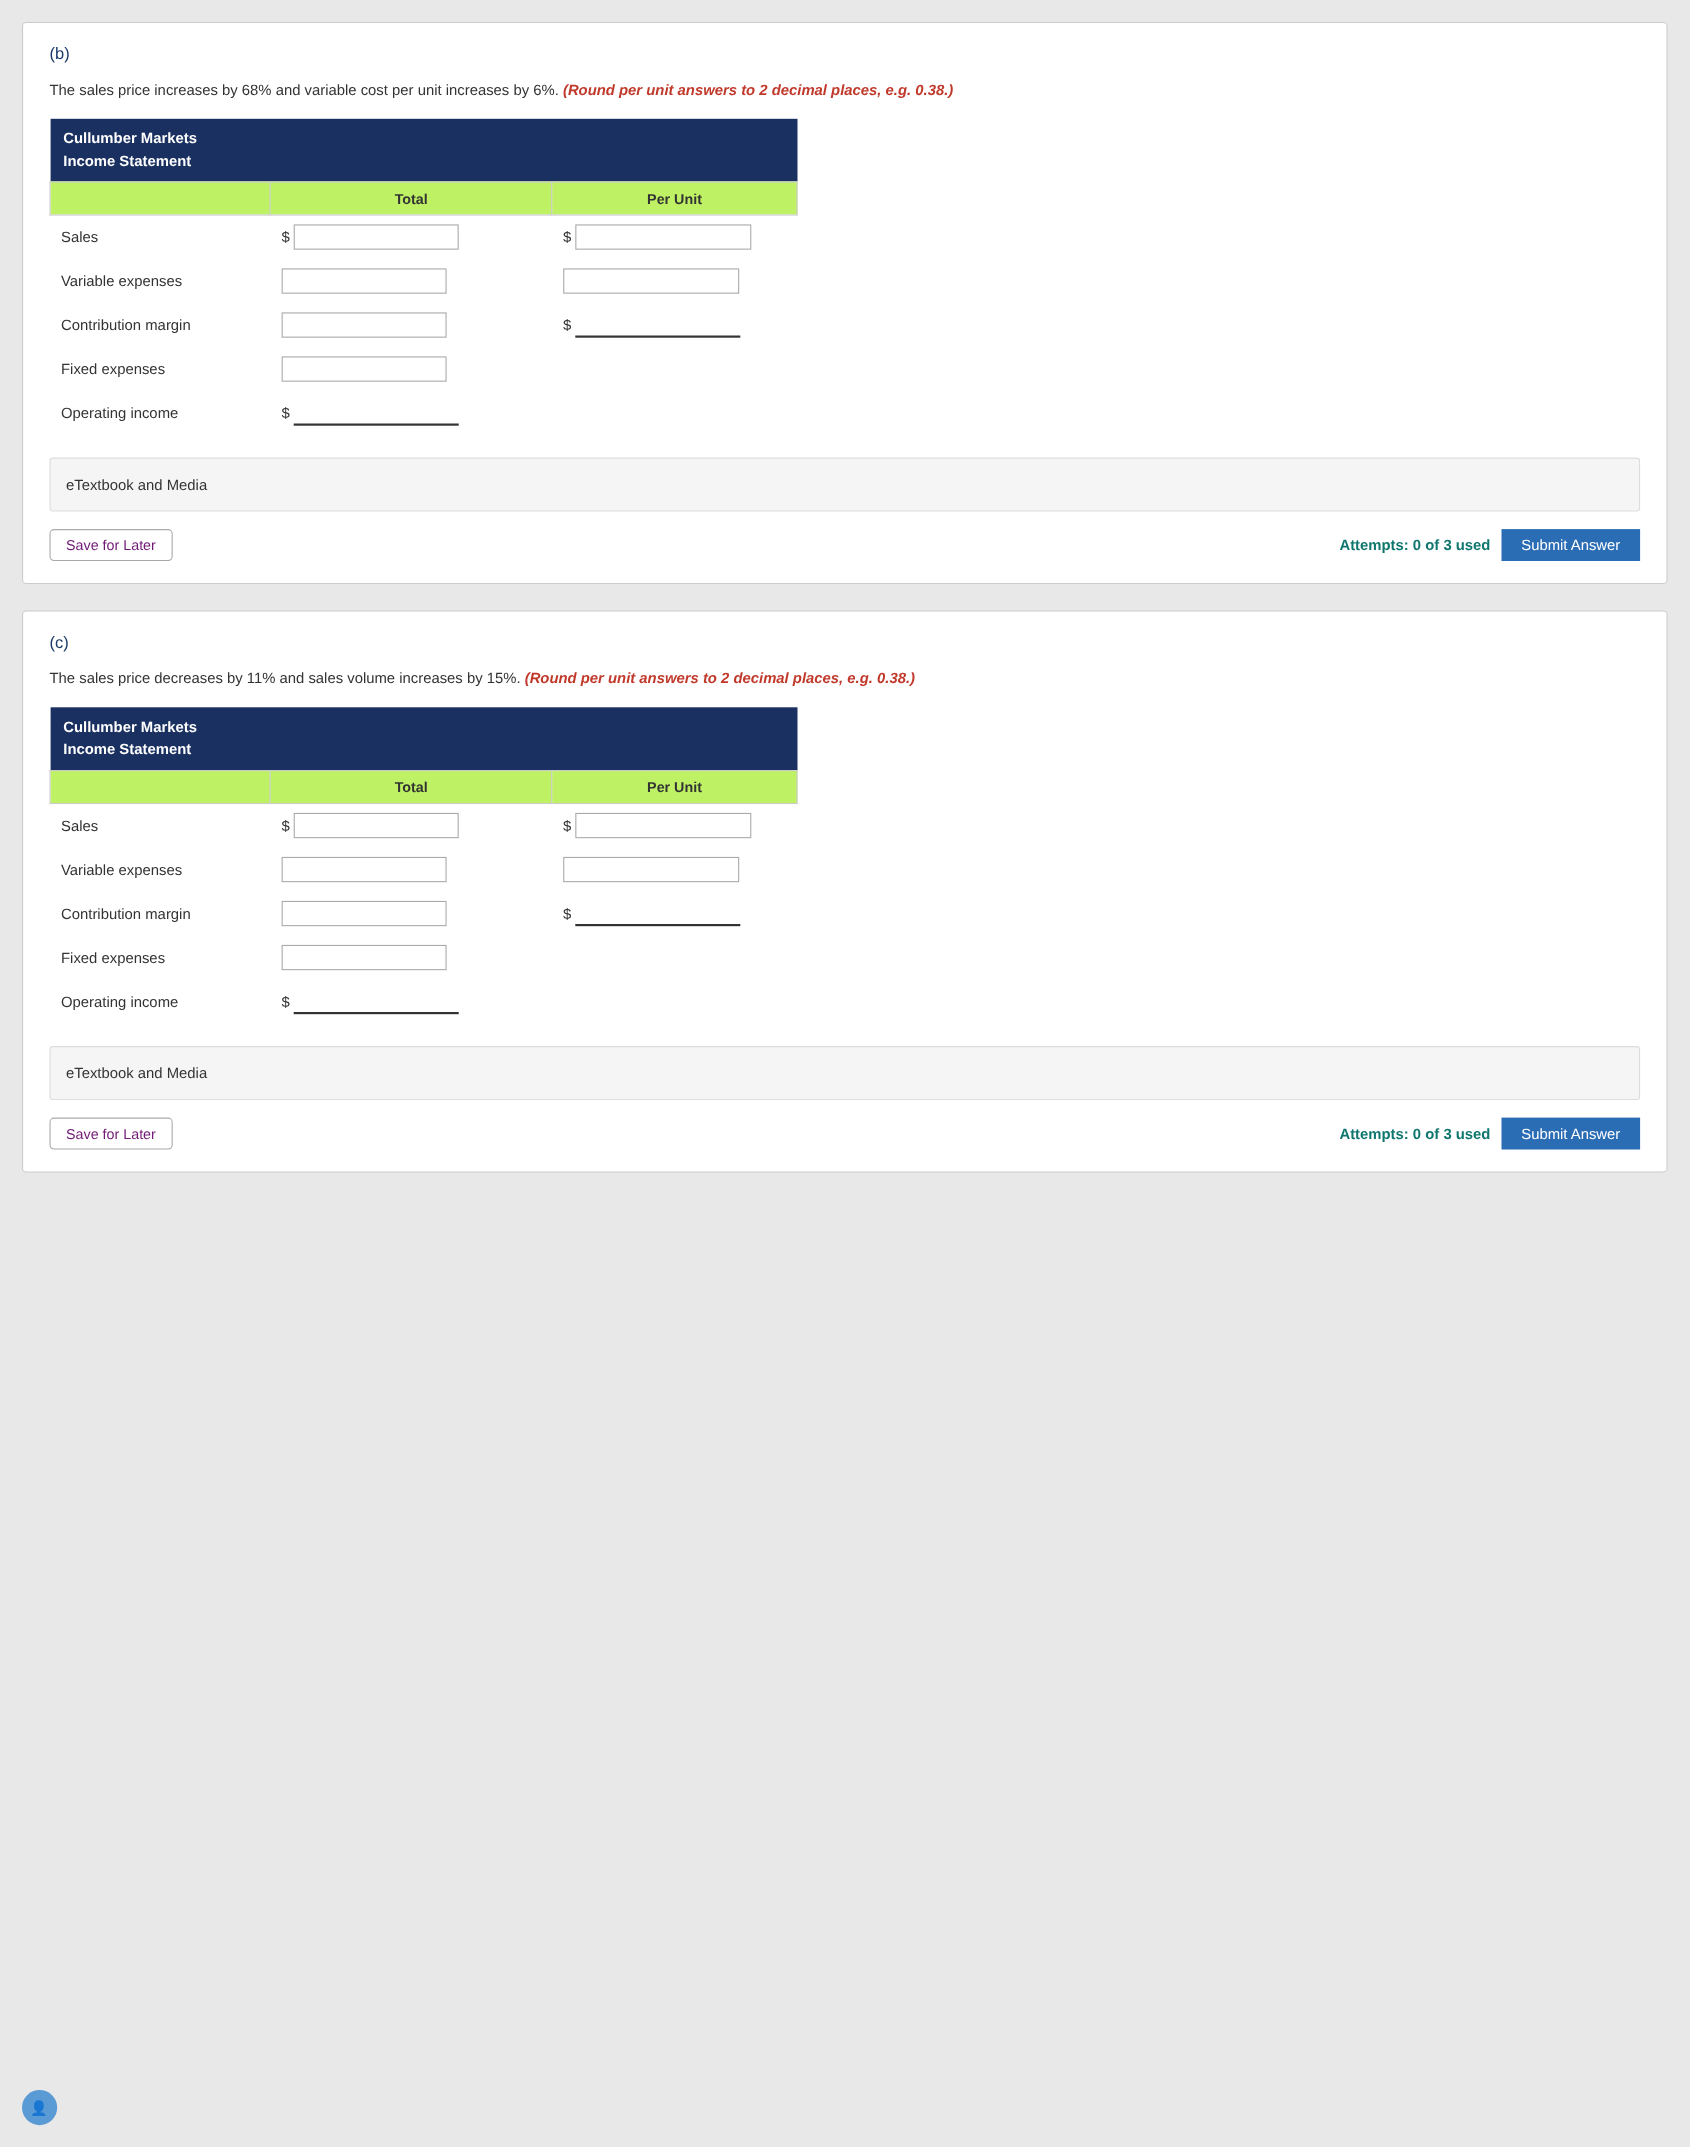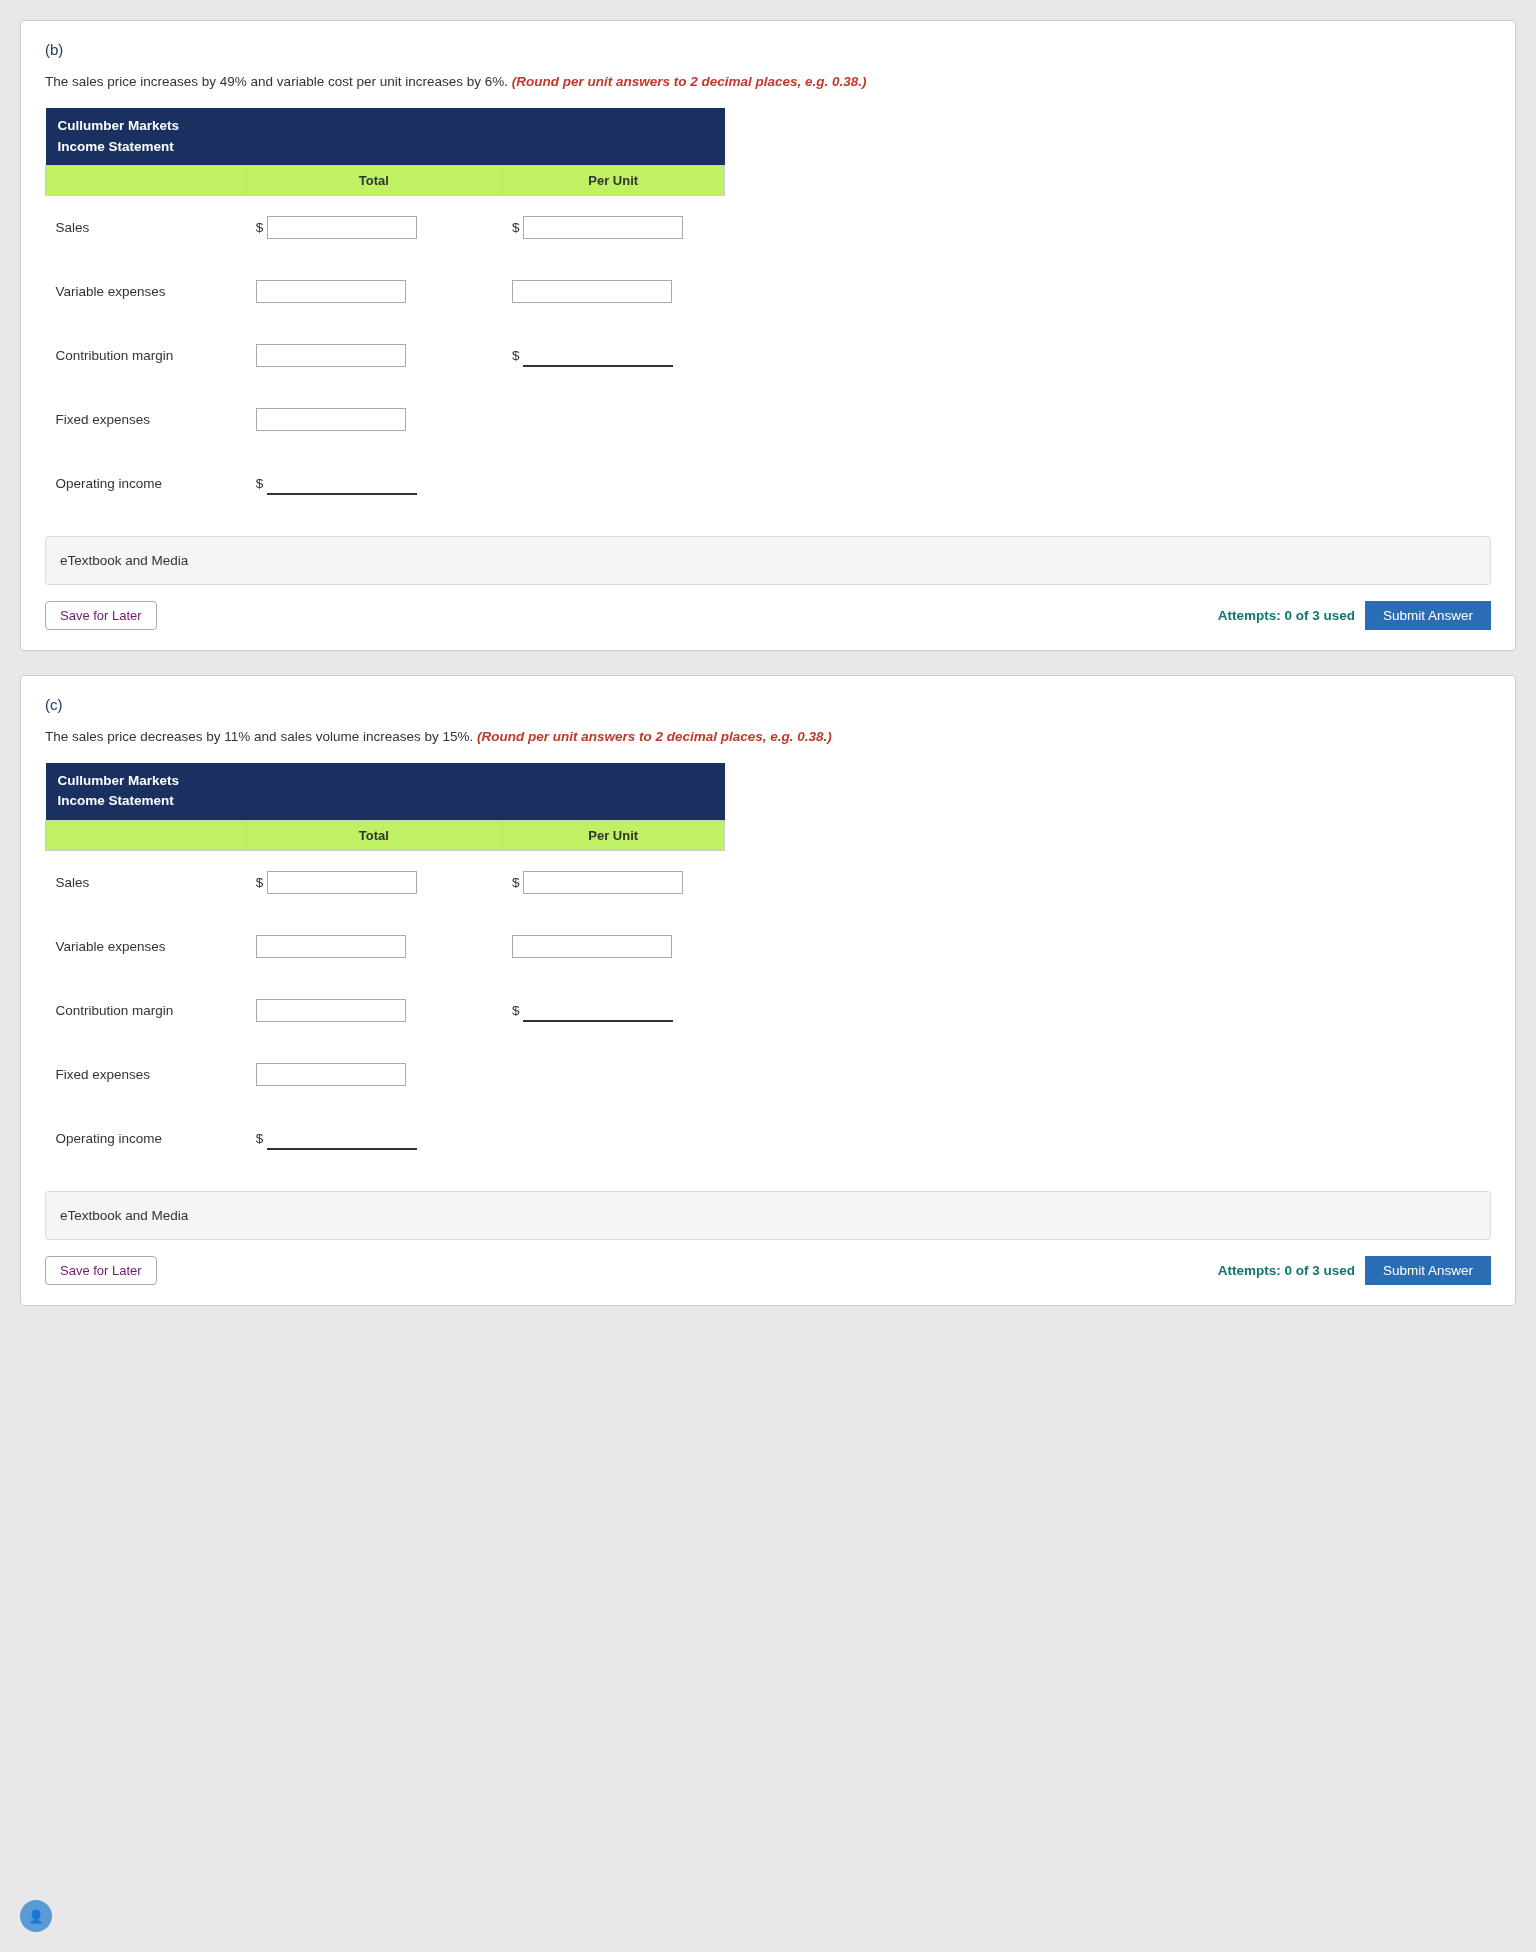--- a/index.html
+++ b/index.html
@@ -53,21 +53,21 @@
       background: #bef264;
     }
     .income-table thead tr.col-headers td {
       text-align: center;
       padding: 7px 12px;
       font-weight: bold;
       font-size: 13px;
       border: 1px solid #ccc;
     }
     .income-table tbody tr td {
-      padding: 20px 10px;
+      padding: 8px 10px;
       font-size: 13.5px;
       vertical-align: middle;
     }
     .income-table tbody tr {
       border-bottom: 1px solid transparent;
     }
     .label-col {
       width: 180px;
       color: #333;
     }
@@ -180,21 +180,21 @@
       left: 20px;
     }
   </style>
 </head>
 <body>
 
 <div class="section-card">
   <div class="section-label">(b)</div>
 
   <p class="instruction">
-    <span>The sales price increases by 49% and variable cost per unit increases by 6%.</span>
+    <span>The sales price increases by 68% and variable cost per unit increases by 6%.</span>
     <em>(Round per unit answers to 2 decimal places, e.g. 0.38.)</em>
   </p>
 
   <table class="income-table">
     <thead>
       <tr>
         <td colspan="3">
           <div>Cullumber Markets</div>
           <div>Income Statement</div>
         </td>

